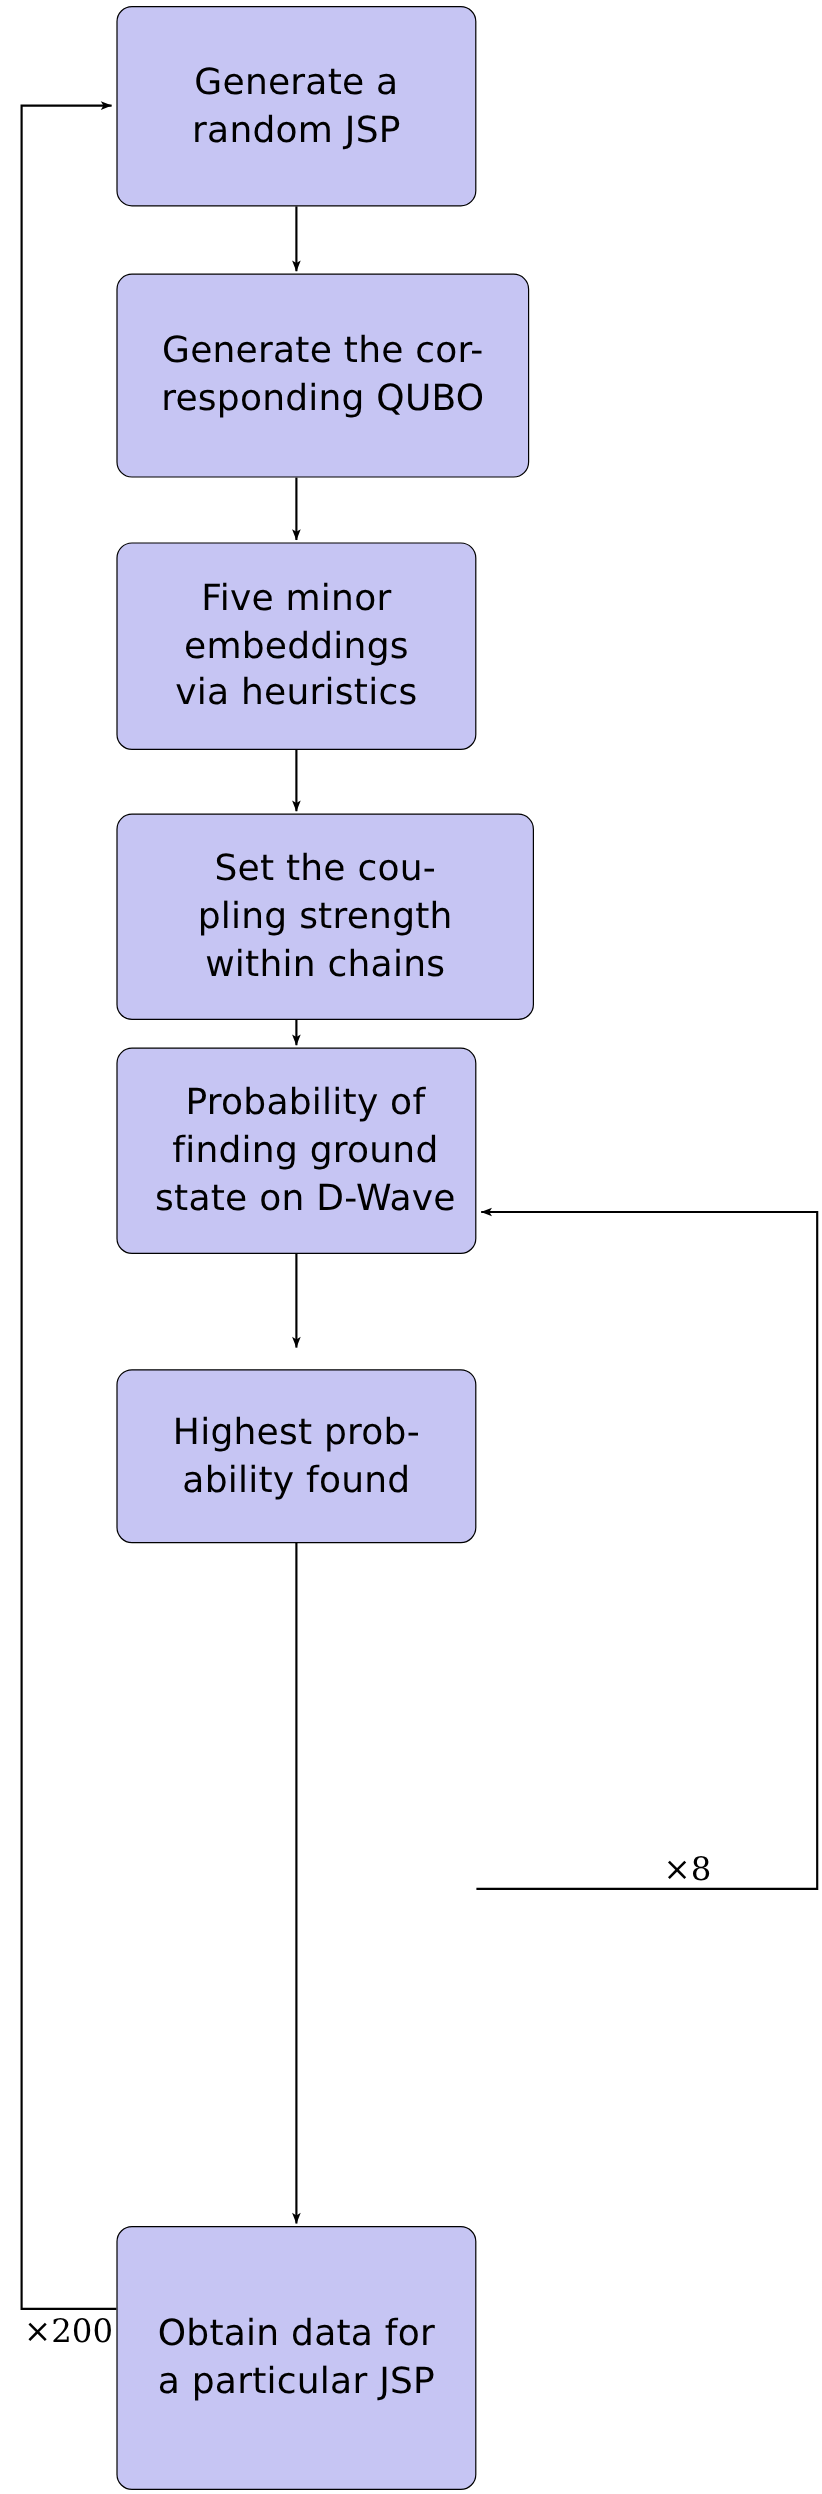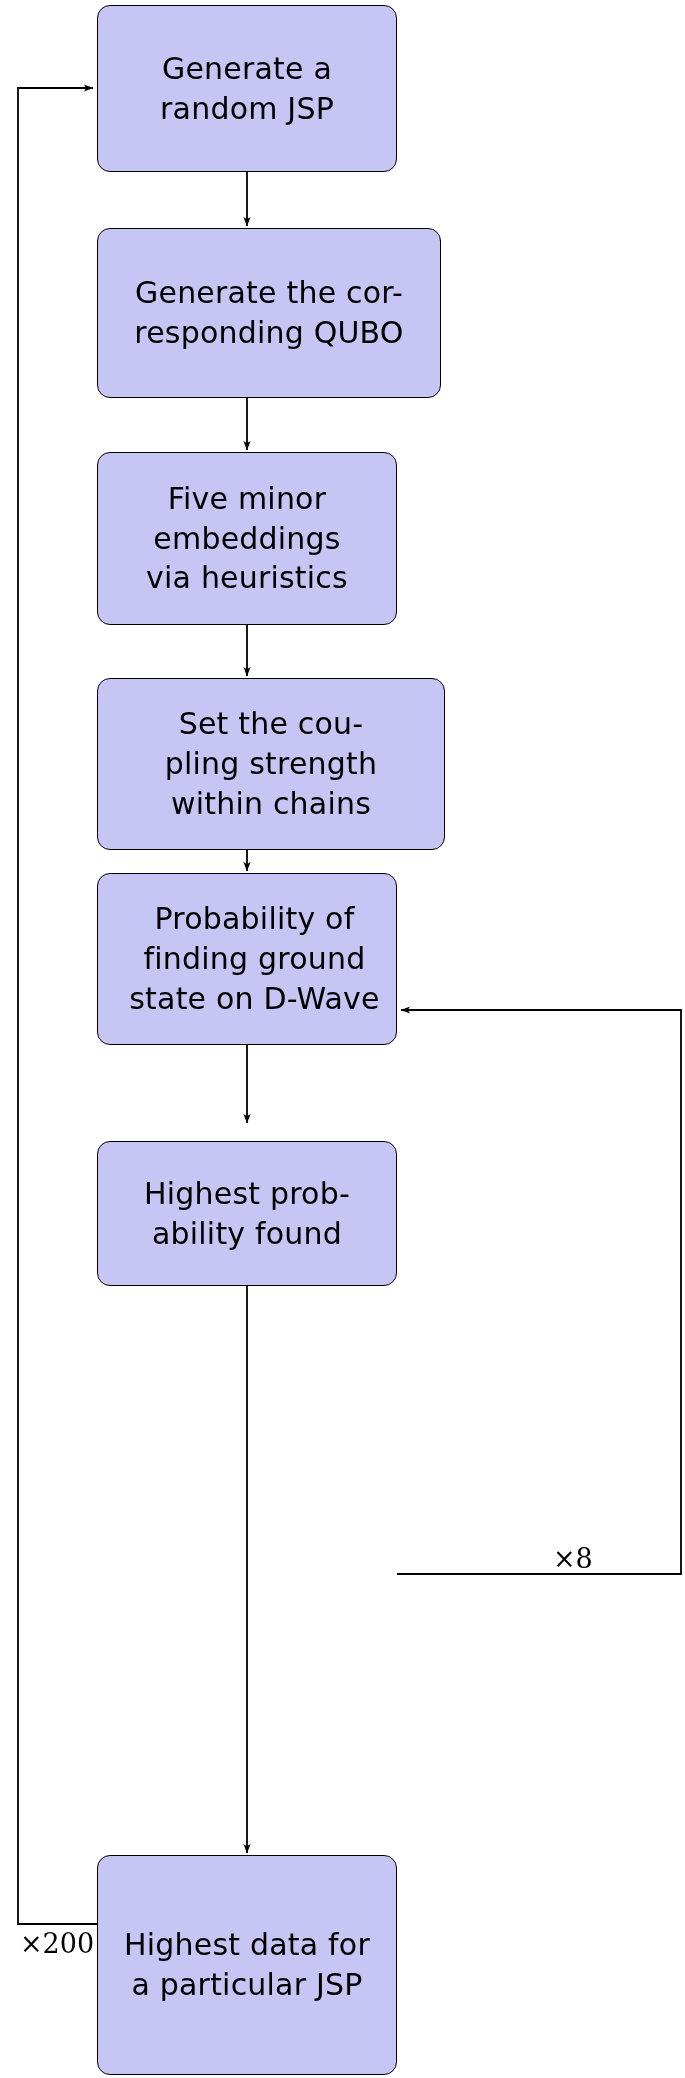--- a/index.html
+++ b/index.html
@@ -95,20 +95,20 @@
 pling strength
 within chains</div>
 
   <div class="node" style="left:97px; top:873px; width:300px; height:172px;padding-left:23px;">Probability of
 finding ground
 state on D-Wave</div>
 
   <div class="node" style="left:97px; top:1125px; width:300px; height:145px;margin-top:16px;">Highest prob-
 ability found</div>
 
-  <div class="node" style="left:97px; top:1855px; width:300px; height:220px;">Highest data for
+  <div class="node" style="left:97px; top:1855px; width:300px; height:220px;">Obtain data for
 a particular JSP</div>
 
   <div class="loop-label" style="left:553px; top:1545px;">×8</div>
 
   <div class="loop-label" style="left:8px; top:1930px;margin-left:12px;">×200</div>
 
 </div>
 
 </body></html>

